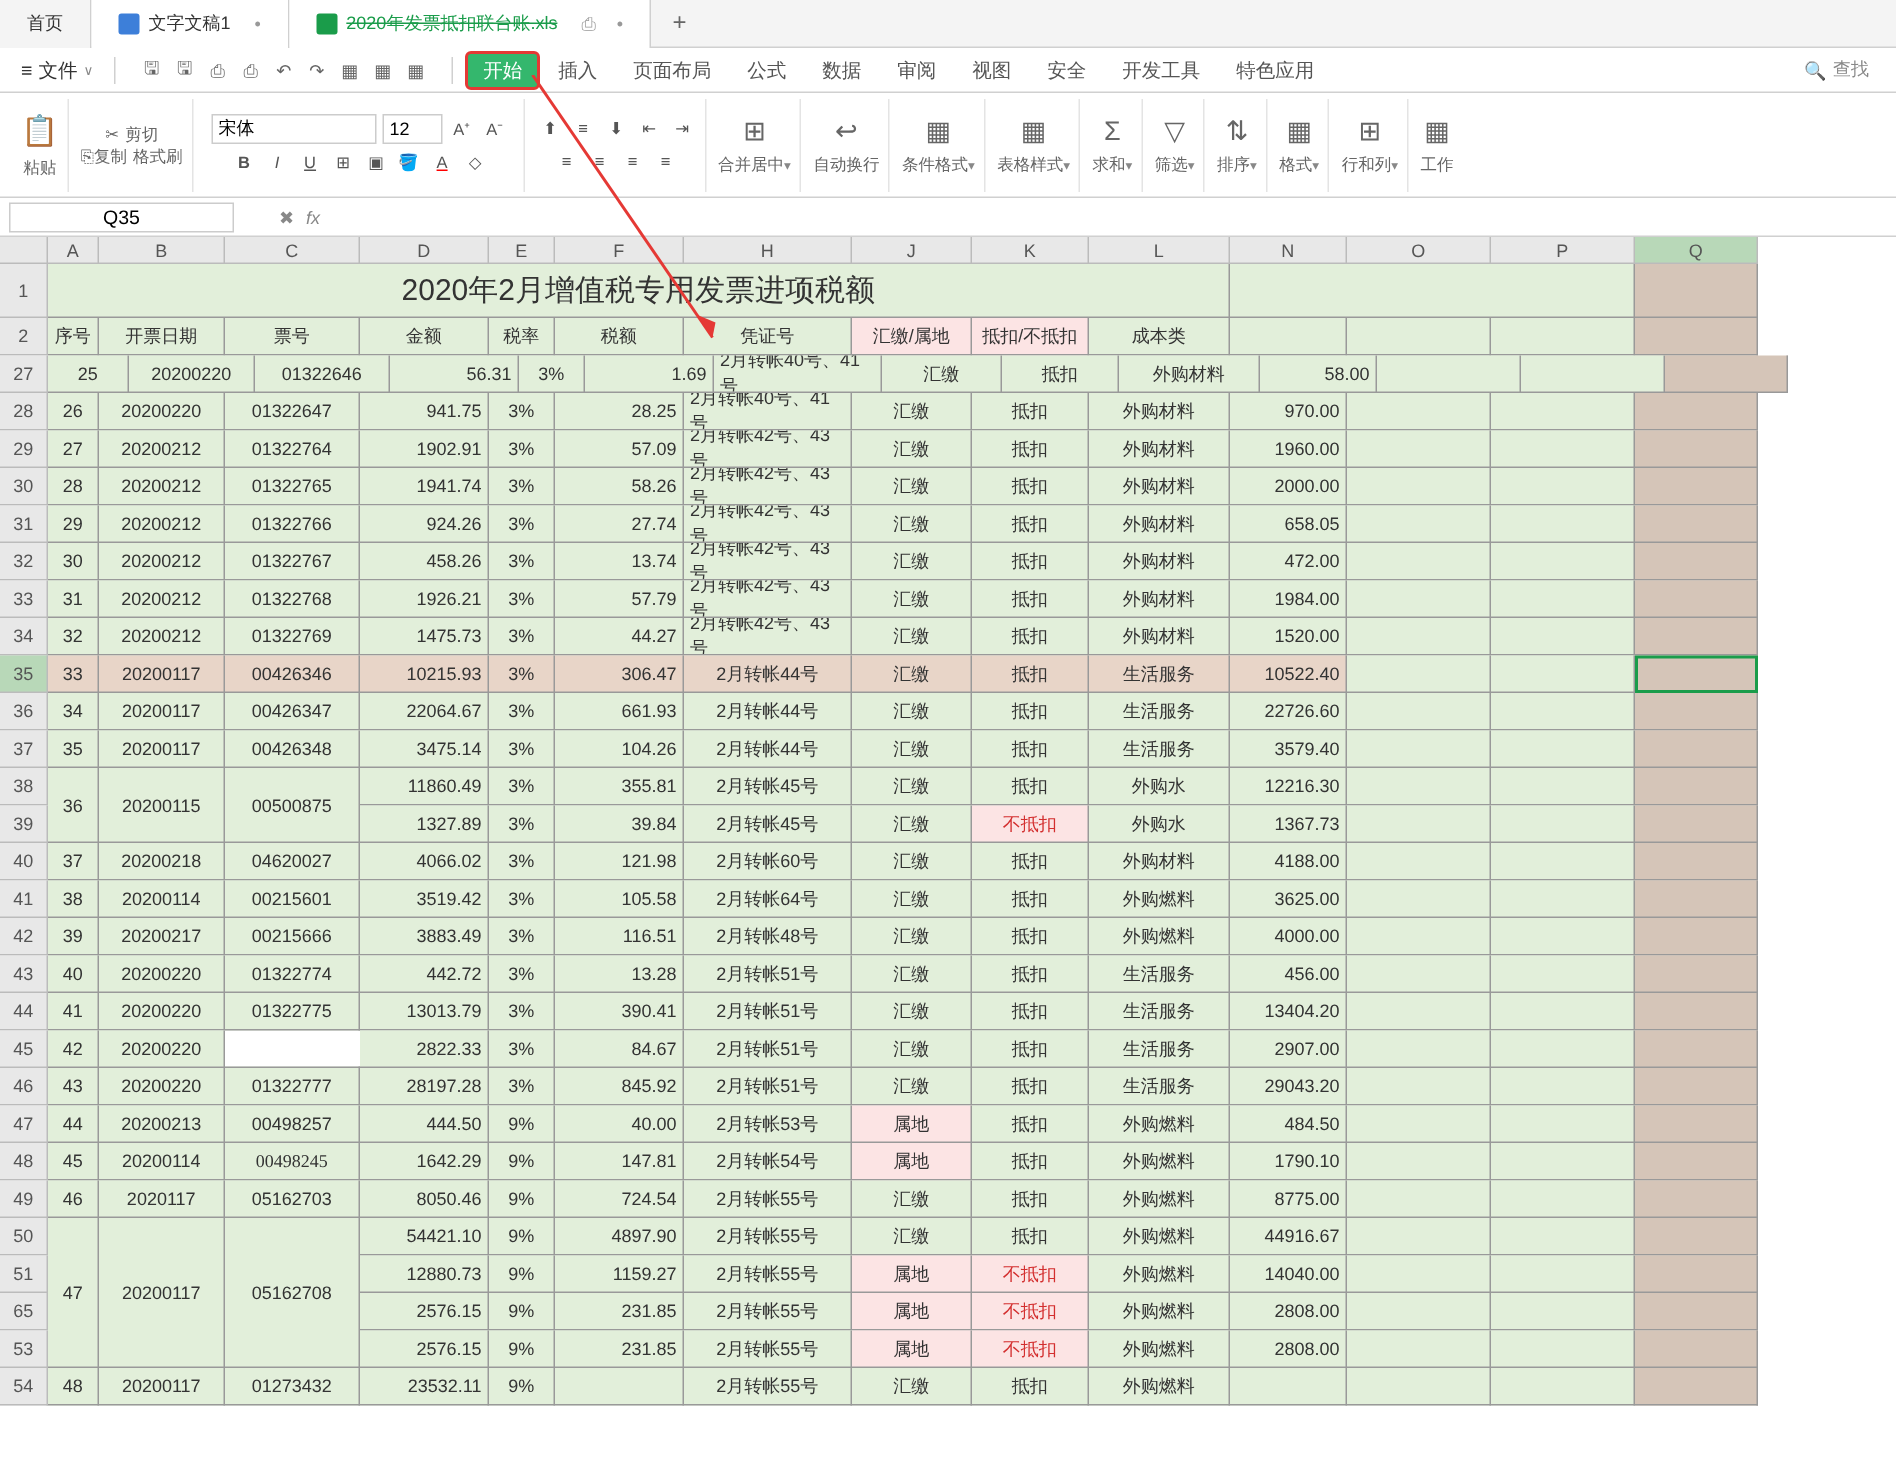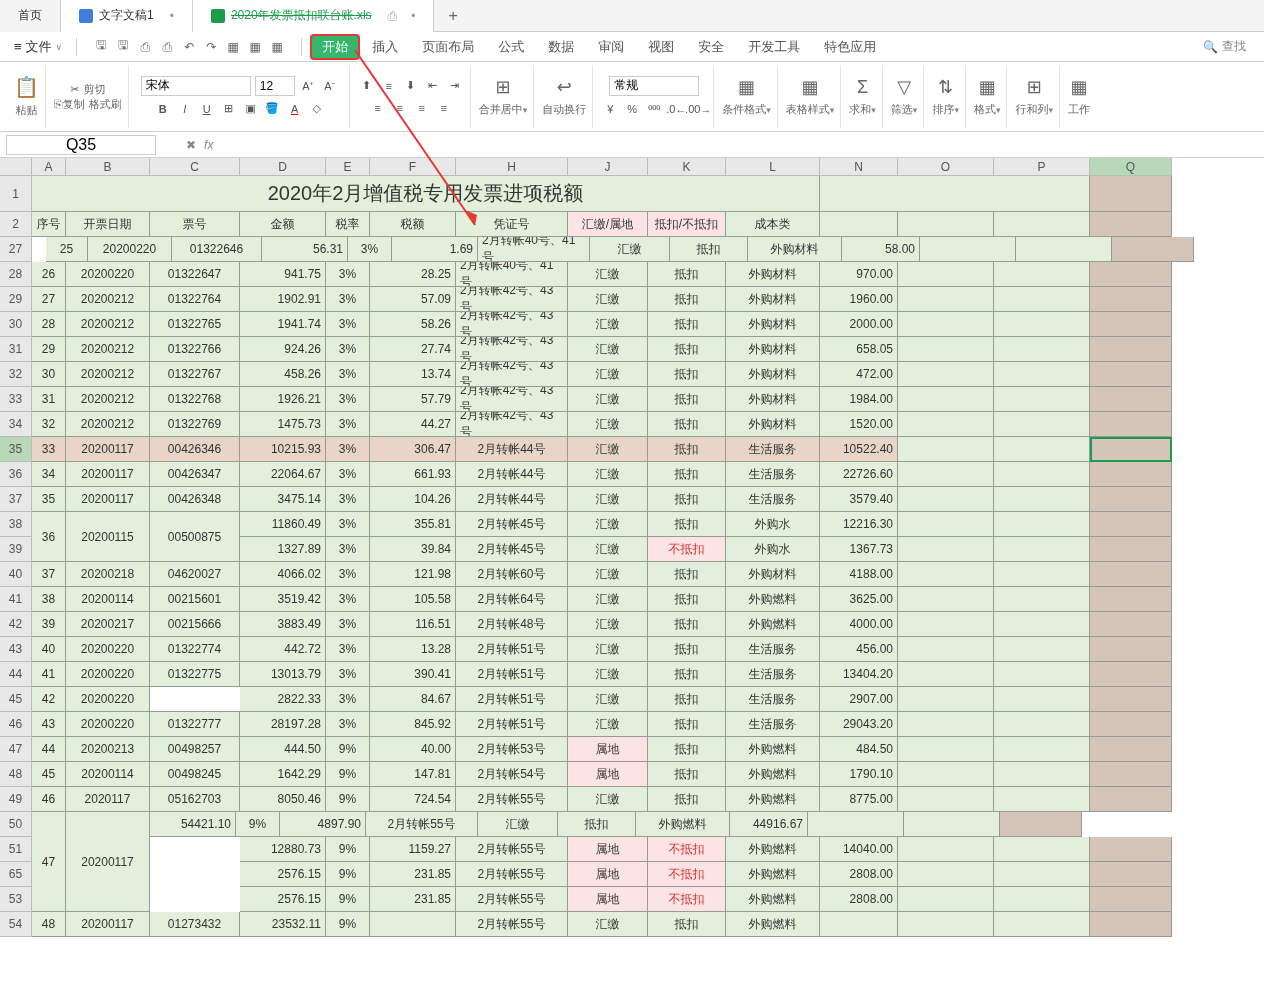--- a/index.html
+++ b/index.html
@@ -39,21 +39,21 @@
 .size-select { width: 40px; height: 20px; border: 1px solid #ccc; font-size: 12px; padding: 0 4px; }
 .fmt-select { width: 90px; height: 20px; border: 1px solid #ccc; font-size: 12px; padding: 0 4px; }
 .ribbon-label { font-size: 11px; color: #666; margin-top: 2px; }
 .drop { font-size: 9px; color: #888; }
 
 
 .arrow-svg { position: absolute; top: 50px; left: 305px; pointer-events: none; z-index: 100; }
 
 
 .ref-bar { height: 26px; display: flex; align-items: center; border-bottom: 1px solid #d0d0d0; }
-.cell-ref { width: 150px; height: 20px; border: 1px solid #ccc; margin-left: 6px; text-align: center; font-size: 16px; }
+.cell-ref { width: 150px; height: 20px; border: 1px solid #ccc; margin-left: 6px; text-align: center; font-size: 13px; }
 .fx-area { display: flex; align-items: center; gap: 8px; margin-left: 30px; color: #888; }
 
 
 .grid-wrap { position: relative; height: calc(987px - 32px - 30px - 70px - 26px); overflow: hidden; }
 .corner { position: absolute; top: 0; left: 0; width: 32px; height: 18px; background: #e8e8e8; border-right: 1px solid #bbb; border-bottom: 1px solid #bbb; }
 .col-headers { position: absolute; top: 0; left: 32px; height: 18px; display: flex; }
 .col-h { background: #e8e8e8; border-right: 1px solid #bbb; border-bottom: 1px solid #bbb; text-align: center; font-size: 12px; color: #555; line-height: 18px; }
 .col-h.sel { background: #b8d8b8; }
 .row-headers { position: absolute; top: 18px; left: 0; width: 32px; }
 .row-h { background: #e8e8e8; border-bottom: 1px solid #bbb; border-right: 1px solid #bbb; text-align: center; font-size: 12px; color: #555; height: 25px; line-height: 25px; }
@@ -189,32 +189,20 @@
   <div class="ribbon-group">
     <div class="ribbon-big">
       <span style="font-size:18px">⊞</span>
       <span class="ribbon-label"><span>合并居中</span><span class="drop">▾</span></span>
     </div>
   </div>
   <div class="ribbon-group">
     <div class="ribbon-big">
       <span style="font-size:18px">↩</span>
       <span class="ribbon-label">自动换行</span>
-    </div>
-  </div>
-  <div class="ribbon-group">
-    <div class="ribbon-row">
-        <input class="fmt-select" value="常规" style="">
-      </div>
-    <div class="ribbon-row" style="margin-top:4px">
-      <span class="ribbon-btn">¥</span>
-      <span class="ribbon-btn">%</span>
-      <span class="ribbon-btn">ººº</span>
-      <span class="ribbon-btn">.0←</span>
-      <span class="ribbon-btn">.00→</span>
     </div>
   </div>
   <div class="ribbon-group">
     <div class="ribbon-big">
       <span style="font-size:18px">▦</span>
       <span class="ribbon-label"><span>条件格式</span><span class="drop">▾</span></span>
     </div>
   </div>
   <div class="ribbon-group">
     <div class="ribbon-big">
@@ -339,21 +327,21 @@
         <div class="cell hdr" style="width: 112px;">凭证号</div>
         <div class="cell hdr pink" style="width: 80px;">汇缴/属地</div>
         <div class="cell hdr pink" style="width: 78px;">抵扣/不抵扣</div>
         <div class="cell hdr" style="width: 94px;">成本类</div>
         <div class="cell empty" style="width: 78px;"></div>
         <div class="cell empty" style="width: 96px;"></div>
         <div class="cell empty" style="width: 96px;"></div>
         <div class="cell emptyQ" style="width: 82px;"></div>
       </div>
       <div class="data-row" style="position: absolute; top: 61px;">
-        <div class="cell c-center" style="width: 42px; margin-left: 14px;">25</div>
+        <div class="cell c-center" style="width: 54px;">25</div>
         <div class="cell c-center" style="width: 84px;">20200220</div>
         <div class="cell c-center" style="width: 90px;">01322646</div>
         <div class="cell c-right" style="width: 86px;">56.31</div>
         <div class="cell c-center" style="width: 44px;">3%</div>
         <div class="cell c-right" style="width: 86px;">1.69</div>
         <div class="cell c-center" style="width: 112px;">2月转帐40号、41号</div>
         <div class="cell c-center" style="width: 80px;">汇缴</div>
         <div class="cell c-center" style="width: 78px;">抵扣</div>
         <div class="cell c-center" style="width: 94px;">外购材料</div>
         <div class="cell c-right" style="width: 78px;">58.00</div>
@@ -675,21 +663,21 @@
         <div class="cell c-center" style="width: 78px;">抵扣</div>
         <div class="cell c-center" style="width: 94px;">外购燃料</div>
         <div class="cell c-right" style="width: 78px;">484.50</div>
         <div class="cell empty" style="width: 96px;"></div>
         <div class="cell empty" style="width: 96px;"></div>
         <div class="cell emptyQ" style="width: 82px;"></div>
       </div>
       <div class="data-row" style="position: absolute; top: 586px;">
         <div class="cell c-center" style="width: 34px;">45</div>
         <div class="cell c-center" style="width: 84px;">20200114</div>
-        <div class="cell c-center" style="width: 90px;">00498245</div>
+        <div class="cell c-center" style="width: 90px; font-family: Liberation Serif, serif;">00498245</div>
         <div class="cell c-right" style="width: 86px;">1642.29</div>
         <div class="cell c-center" style="width: 44px;">9%</div>
         <div class="cell c-right" style="width: 86px;">147.81</div>
         <div class="cell c-center" style="width: 112px;">2月转帐54号</div>
         <div class="cell c-center pink" style="width: 80px;">属地</div>
         <div class="cell c-center" style="width: 78px;">抵扣</div>
         <div class="cell c-center" style="width: 94px;">外购燃料</div>
         <div class="cell c-right" style="width: 78px;">1790.10</div>
         <div class="cell empty" style="width: 96px;"></div>
         <div class="cell empty" style="width: 96px;"></div>
@@ -707,20 +695,21 @@
         <div class="cell c-center" style="width: 78px;">抵扣</div>
         <div class="cell c-center" style="width: 94px;">外购燃料</div>
         <div class="cell c-right" style="width: 78px;">8775.00</div>
         <div class="cell empty" style="width: 96px;"></div>
         <div class="cell empty" style="width: 96px;"></div>
         <div class="cell emptyQ" style="width: 82px;"></div>
       </div>
       <div class="data-row" style="position: absolute; height: 25px; top: 636px;">
         <div class="cell c-center" style="width: 34px; height: 100px; position: relative;">47</div>
         <div class="cell c-center" style="width: 84px; height: 100px;">20200117</div>
+        <div class="cell c-center" style="width: 90px; height: 100px;">05162708</div>
         <div class="cell c-right" style="width: 86px;">54421.10</div>
         <div class="cell c-center" style="width: 44px;">9%</div>
         <div class="cell c-right" style="width: 86px;">4897.90</div>
         <div class="cell c-center" style="width: 112px;">2月转帐55号</div>
         <div class="cell c-center" style="width: 80px;">汇缴</div>
         <div class="cell c-center" style="width: 78px;">抵扣</div>
         <div class="cell c-center" style="width: 94px;">外购燃料</div>
         <div class="cell c-right" style="width: 78px;">44916.67</div>
         <div class="cell empty" style="width: 96px;"></div>
         <div class="cell empty" style="width: 96px;"></div>

